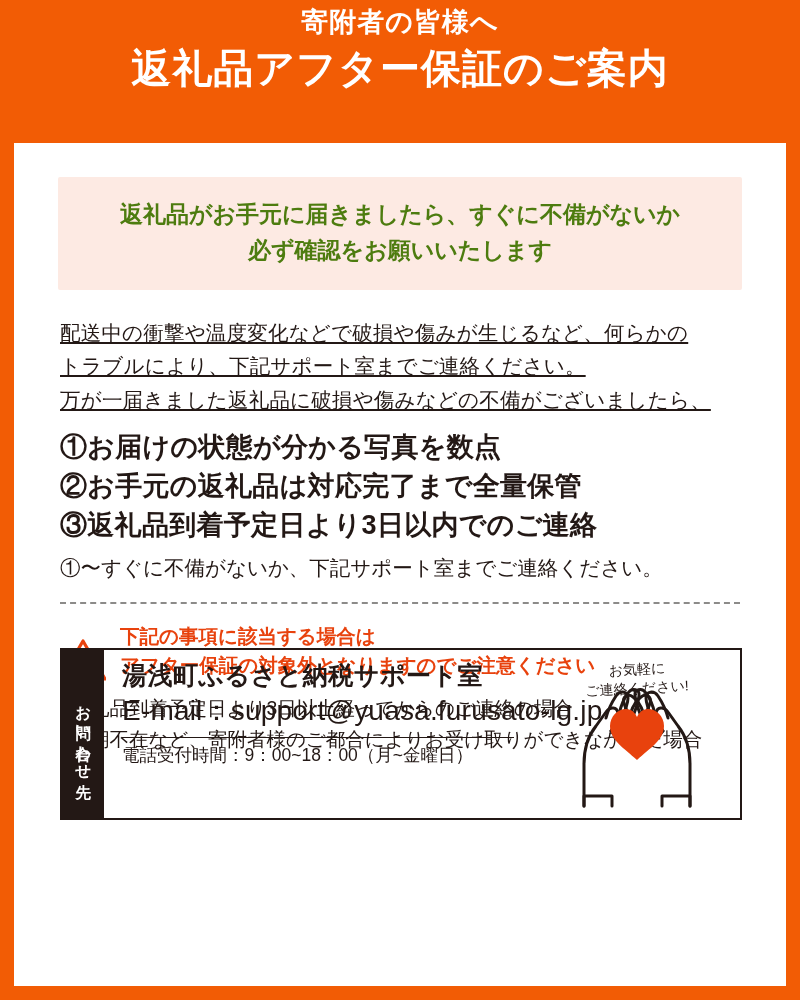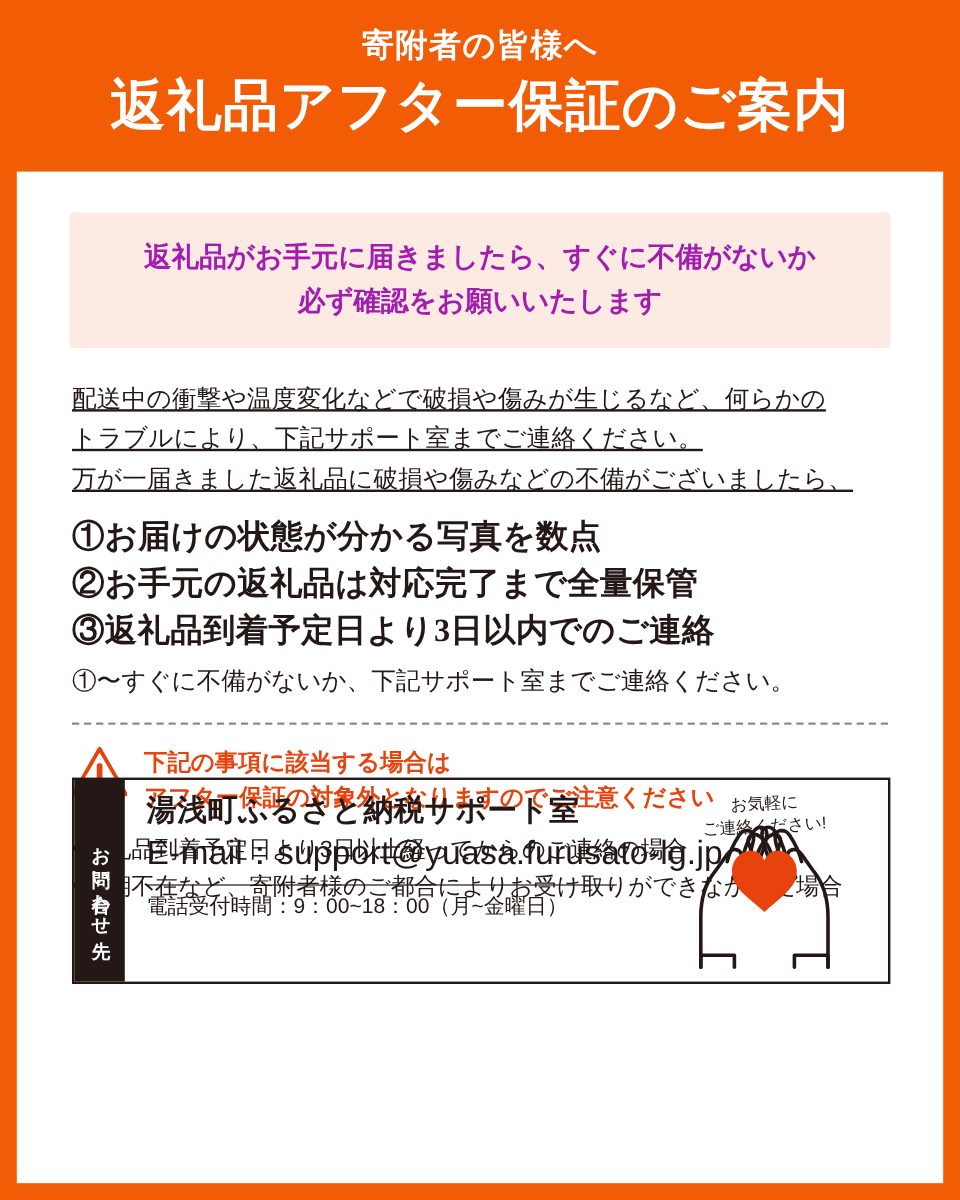--- a/index.html
+++ b/index.html
@@ -15,33 +15,33 @@
   }
   .page {
     position: relative;
     width: 800px;
     height: 1000px;
     background: #f25c05;
     box-sizing: border-box;
   }
   
   .header {
-    padding: 24px 0 18px 0;
+    padding: 8px 0 18px 0;
     text-align: center;
     color: #ffffff;
   }
   .header-sub {
     font-size: 27px;
     font-weight: bold;
     letter-spacing: 1px;
     line-height: 1.1;
     margin-bottom: 8px;
   }
   .header-title {
-    font-size: 46px;
+    font-size: 40px;
     font-weight: bold;
     letter-spacing: 1px;
     line-height: 1.1;
   }
   
   .body-card {
     position: absolute;
     left: 14px;
     top: 143px;
     width: 772px;
@@ -50,21 +50,21 @@
     box-sizing: border-box;
     padding: 0;
   }
   
   .notice {
     margin: 34px 44px 0 44px;
     background: #fdeae3;
     border-radius: 2px;
     padding: 20px 10px 22px 10px;
     text-align: center;
-    color: #a21caf;
+    color: #4d7c0f;
     font-size: 23px;
     font-weight: bold;
     line-height: 1.55;
   }
   
   .para {
     margin: 26px 46px 0 46px;
     color: #231815;
     font-size: 20.5px;
     line-height: 1.62;
@@ -76,40 +76,39 @@
   .steps {
     margin: 12px 46px 0 46px;
     color: #231815;
   }
   .step {
     font-size: 27px;
     font-weight: bold;
     line-height: 1.45;
     letter-spacing: 0.3px;
     white-space: nowrap;
-    font-family: Liberation Serif, serif;
   }
   .closing {
     margin: 8px 46px 0 46px;
     color: #231815;
     font-size: 20.5px;
     line-height: 1.5;
     white-space: nowrap;
   }
   
   .divider {
     margin: 18px 46px 0 46px;
     border-top: 2px dashed #8c8b89;
     height: 0;
   }
   
   .warn {
     margin: 18px 46px 0 46px;
     display: flex;
-    align-items: flex-start;
+    align-items: flex-end;
     gap: 14px;
   }
   .warn-icon {
     flex: 0 0 auto;
     width: 46px;
     height: 42px;
     position: relative;
   }
   .warn-text {
     color: #e8420d;

